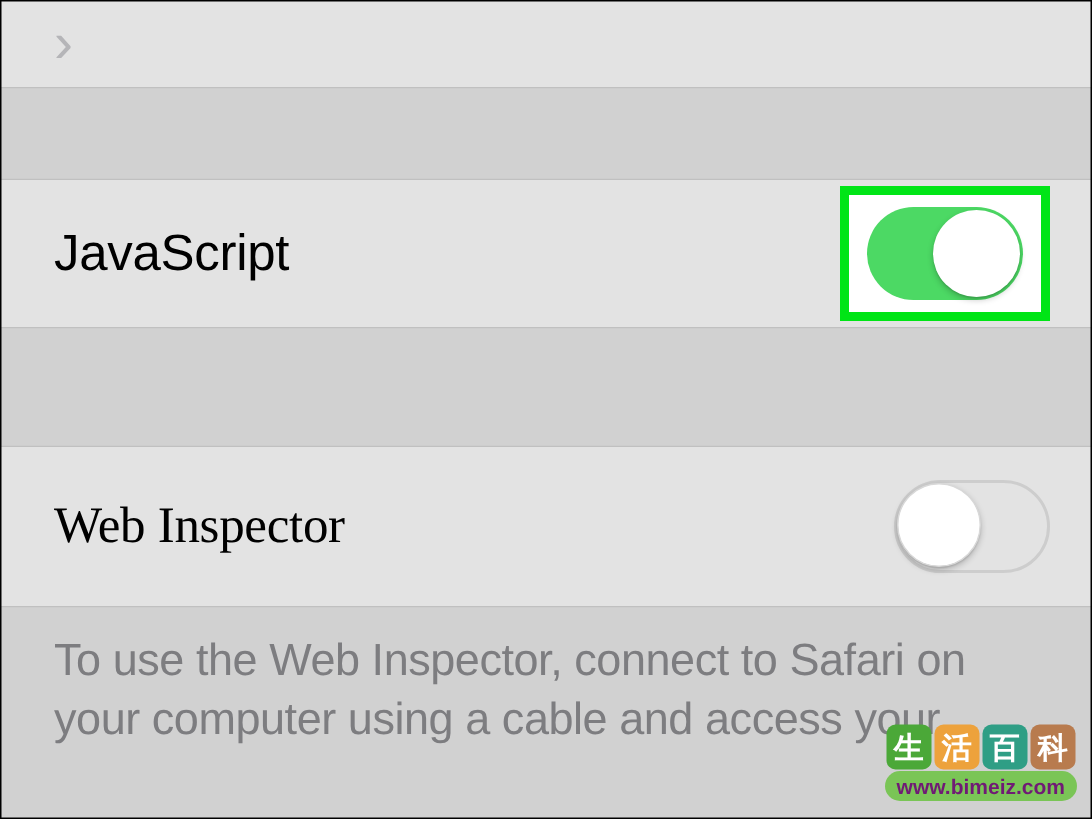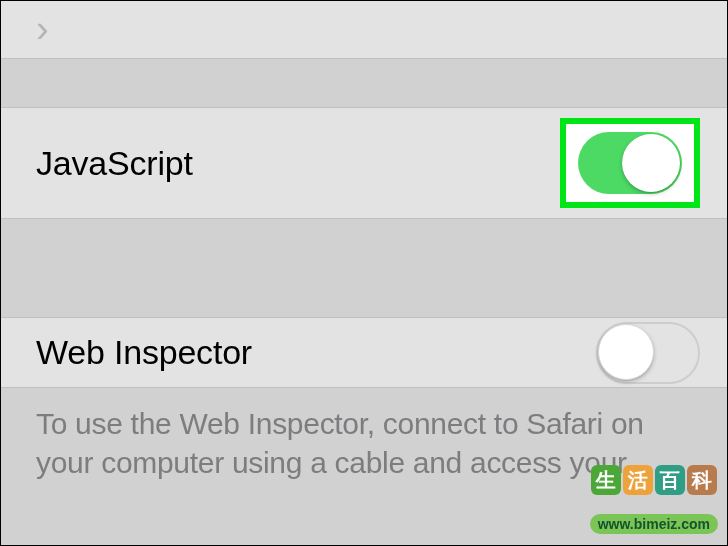--- a/index.html
+++ b/index.html
@@ -23,26 +23,27 @@
       padding: 0 28px 0 36px;
       border-top: 1px solid #C0C0C0;
       border-bottom: 1px solid #C0C0C0;
     }
     .row-website-data {
       height: 78px;
       margin-top: -19px;
       padding-top: 19px;
     }
     .row-javascript {
-      height: 112px;
-      margin-top: 48px;
+      height: 100px;
+      margin-top: 60px;
     }
     .row-web-inspector {
-      height: 71px;
-      margin-top: 98px;
+      height: 108px;
+      margin-top: 78px;
+      font-family: Liberation Serif, serif;
     }
     .row-label {
       font-size: 34px;
       font-weight: 400;
       color: #000;
       letter-spacing: -0.2px;
     }
     .chevron {
       font-size: 38px;
       color: #B5B5B8;
@@ -133,25 +134,25 @@
       font-size: 20px;
       font-weight: bold;
       color: #FFF;
     }
     .wm-char.green { background: #4BA838; }
     .wm-char.orange { background: #EDA23C; }
     .wm-char.teal { background: #2F9E85; }
     .wm-char.brown { background: #B87B4E; }
     .wm-url {
       background: #7AC556;
-      color: #14532d;
+      color: #701a75;
       font-size: 14px;
       padding: 2px 8px;
       border-radius: 12px;
-      margin-top: 19px;
+      margin-top: 1px;
       font-weight: bold;
     }
   </style>
 </head>
 <body>
 
 <div class="row row-website-data">
   <span class="chevron">›</span>
 </div>
 

